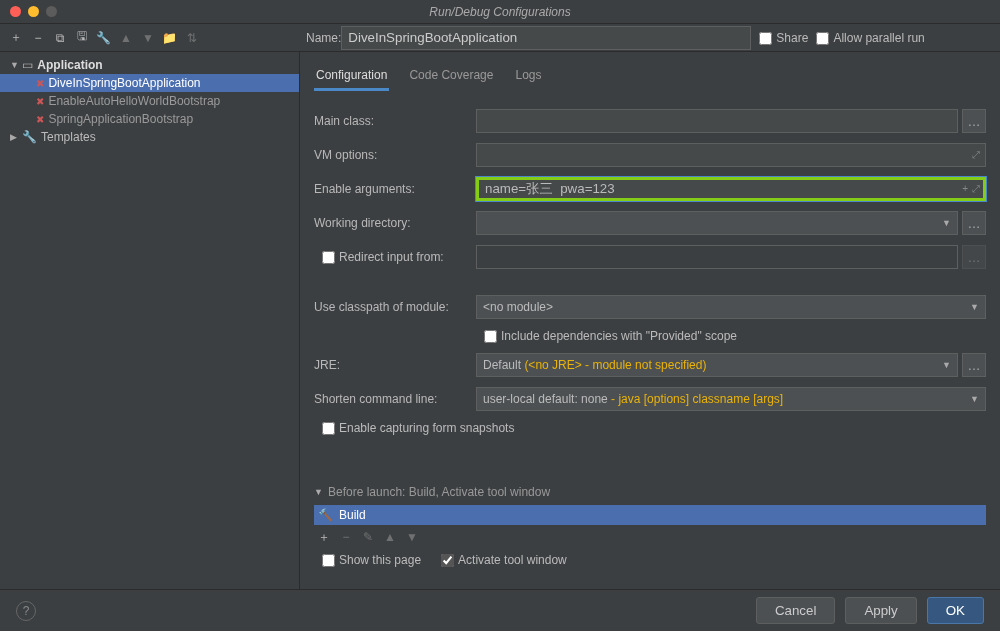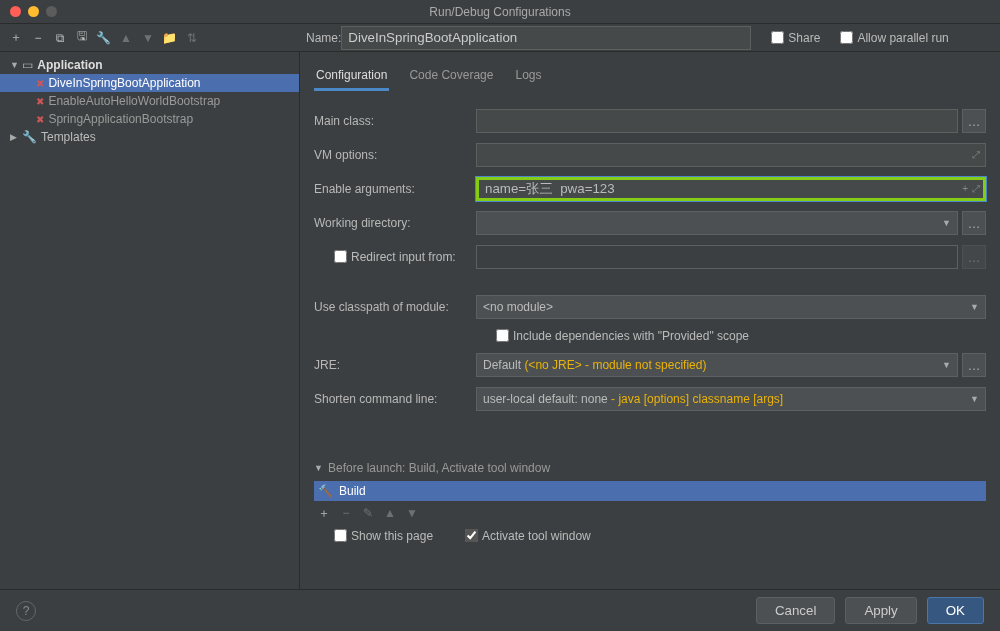--- a/index.html
+++ b/index.html
@@ -3,28 +3,28 @@
 <meta charset="utf-8">
 <style>
 * { box-sizing: border-box; margin: 0; padding: 0; font-family: -apple-system, "Segoe UI", Arial, sans-serif; }
 body { background: #3c3f41; color: #bbb; font-size: 12px; overflow: hidden; width: 1000px; height: 631px; position: relative; }
 .titlebar { height: 24px; display: flex; align-items: center; position: relative; background: #3c3f41; border-bottom: 1px solid #2b2b2b; }
 .traffic { display: flex; gap: 7px; padding-left: 10px; }
 .tl { width: 11px; height: 11px; border-radius: 50%; }
 .tl.red { background: #ff5f57; }
 .tl.yel { background: #febc2e; }
 .tl.grn { background: #5c5c5c; }
-.title { position: absolute; left: 50%; transform: translateX(-50%); color: #aaa; font-size: 12px; }
+.title { position: absolute; left: 50%; transform: translateX(-50%); color: #aaa; font-size: 12px; font-style: italic; }
 .toolbar { height: 28px; display: flex; align-items: center; padding: 0 8px; gap: 8px; border-bottom: 1px solid #2b2b2b; }
 .toolbar .tool-left { display: flex; gap: 6px; align-items: center; width: 290px; }
 .tool-icon { width: 16px; height: 16px; fill: #8a8a8a; cursor: pointer; display: inline-flex; align-items: center; justify-content: center; }
 .name-row { display: flex; align-items: center; flex: 1; }
 .name-label { color: #bbb; }
 .name-input { flex: 0 0 410px; background: #45494a; border: 1px solid #5e6060; color: #ccc; padding: 3px 6px; height: 24px; }
-.chk { display: flex; align-items: flex-start; gap: 4px; color: #bbb; margin-left: 20px; }
+.chk { display: flex; align-items: flex-end; gap: 4px; color: #bbb; margin-left: 8px; }
 .chk input { width: 13px; height: 13px; accent-color: #555; }
 .main { display: flex; height: calc(100% - 52px - 42px); }
 .sidebar { width: 300px; border-right: 1px solid #2b2b2b; padding-top: 4px; overflow: auto; }
 .tree-item { display: flex; align-items: center; padding: 2px 4px 2px 10px; gap: 4px; cursor: pointer; }
 .tree-item.sub { padding-left: 36px; color: #9a9a9a; }
 .tree-item.selected { background: #4b6eaf; color: #fff; }
 .tree-item.bold > span:last-child { font-weight: bold; color: #ddd; }
 .tri { width: 8px; display: inline-block; color: #aaa; font-size: 9px; }
 .content { flex: 1; padding: 0 14px; overflow: auto; display: flex; flex-direction: column; }
 .tabs { display: flex; gap: 18px; margin: 10px 0 4px 0; font-size: 12px; }
@@ -210,20 +210,26 @@
       </div>
       <div class="row">
         <div class="fl">Shorten command line:</div>
         <div class="fi">
             <div class="sel">
               <span><span>user-local default: none</span><span class="dim"> - java [options] classname [args]</span></span>
               <span class="arrow-down">▼</span>
             </div>
           </div>
       </div>
+      <div class="row">
+        <label class="chk">
+            <input type="checkbox" style="">
+            <span>Enable capturing form snapshots</span>
+          </label>
+      </div>
 
       <div class="sep-space"></div>
 
       <div class="bl-header">
         <span class="tri">▼</span>
         <span>Before launch: Build, Activate tool window</span>
       </div>
       <div class="bl-list">
         <div class="bl-item">
           <span class="hammer">🔨</span>

